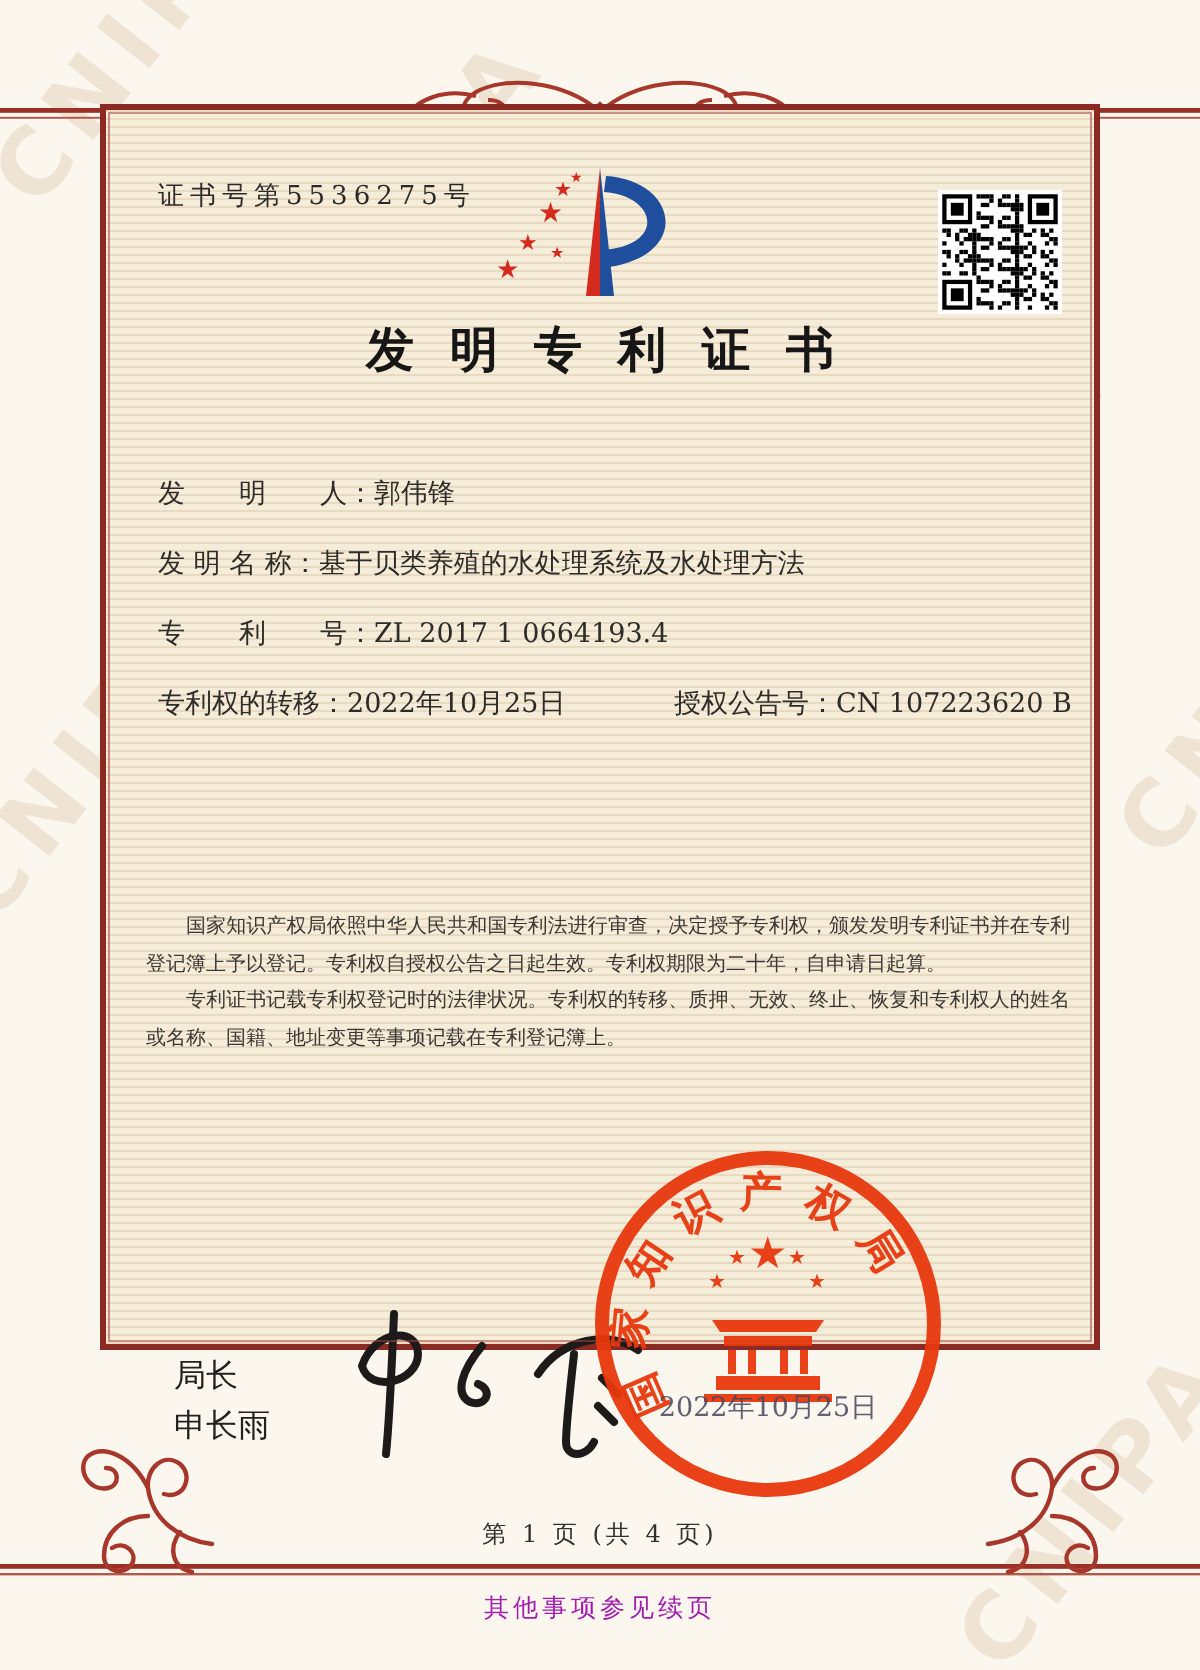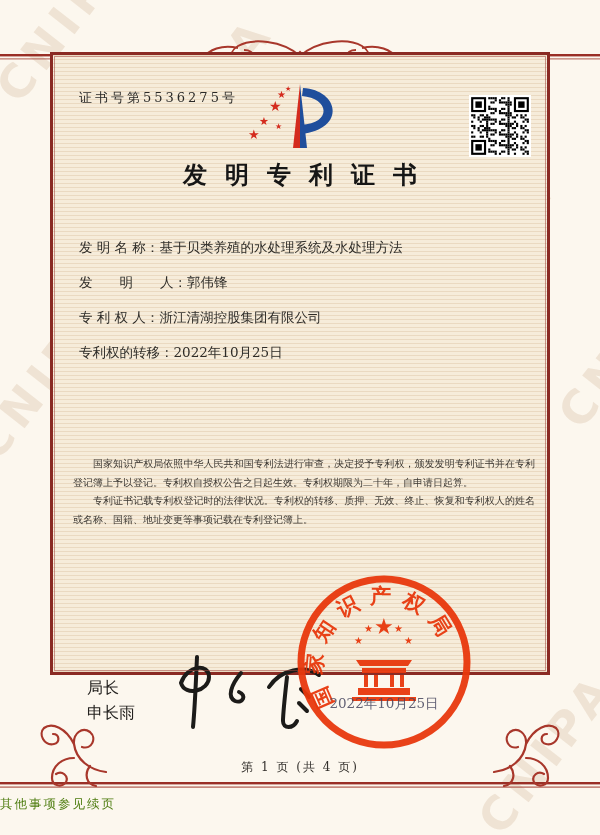--- a/index.html
+++ b/index.html
@@ -69,21 +69,21 @@
   .paras p { text-indent:2em; }
   .director { position:absolute; left:34px; top:620px; font-size:16px; line-height:25px; color:#23211e; }
   .sig { position:absolute; left:104px; top:596px; }
   .seal { position:absolute; left:294px; top:572px; width:180px; height:186px; pointer-events:none; }
   .page-num {
     position:absolute; left:0; right:0; top:704px;
     text-align:center; font-size:12px; letter-spacing:2px; color:#33302c;
   }
   .foot-note {
     position:absolute; left:0; right:0; top:796px;
-    font-size:12.5px; letter-spacing:2px; color:#4d7c0f;
+    text-align:center; font-size:12.5px; letter-spacing:2px; color:#a21caf;
   }
 </style>
 </head>
 <body>
 
 <div class="wm" style="left:110px; top:70px;">CNIPA</div>
 <div class="wm" style="left:-30px; top:-6px;">CNIPA</div>
 <div class="wm" style="left:390px; top:230px;">CNIPA</div>
 <div class="wm" style="left:-52px; top:352px;">CNIPA</div>
 <div class="wm" style="left:532px; top:320px;">CNIPA</div>
@@ -369,30 +369,33 @@
       <rect x="27" y="21" width="1" height="1" fill="#000"></rect>
       <rect x="27" y="22" width="1" height="1" fill="#000"></rect>
       <rect x="27" y="26" width="1" height="1" fill="#000"></rect>
       <rect x="27" y="27" width="1" height="1" fill="#000"></rect>
     </svg>
 
   <div class="title">发明专利证书</div>
 
   <div class="fields">
     <div class="frow">
+      <span class="flabel">发　　明　　人：</span><span class="fvalue">郭伟锋</span>
+    </div>
+    <div class="frow">
       <span class="flabel">发 明 名 称：</span><span class="fvalue">基于贝类养殖的水处理系统及水处理方法</span>
     </div>
     <div class="frow">
-      <span class="flabel">发　　明　　人：</span><span class="fvalue">郭伟锋</span>
-    </div>
-    <div class="frow">
-      <span class="flabel">专 利 权 人：</span><span class="fvalue">浙江清湖控股集团有限公司</span>
+      <span class="flabel">专　　利　　号：</span><span class="fvalue">ZL 2017 1 0664193.4</span>
     </div>
     <div class="frow">
       <span class="flabel">专利权的转移：</span><span class="fvalue">2022年10月25日</span>
+      <span class="fpair2">
+        <span class="flabel">授权公告号：</span><span class="fvalue">CN 107223620 B</span>
+      </span>
     </div>
   </div>
 
   <div class="paras">
     <p>国家知识产权局依照中华人民共和国专利法进行审查，决定授予专利权，颁发发明专利证书并在专利登记簿上予以登记。专利权自授权公告之日起生效。专利权期限为二十年，自申请日起算。</p>
     <p>专利证书记载专利权登记时的法律状况。专利权的转移、质押、无效、终止、恢复和专利权人的姓名或名称、国籍、地址变更等事项记载在专利登记簿上。</p>
   </div>
 
   <div class="director">
     <div>局长</div>

